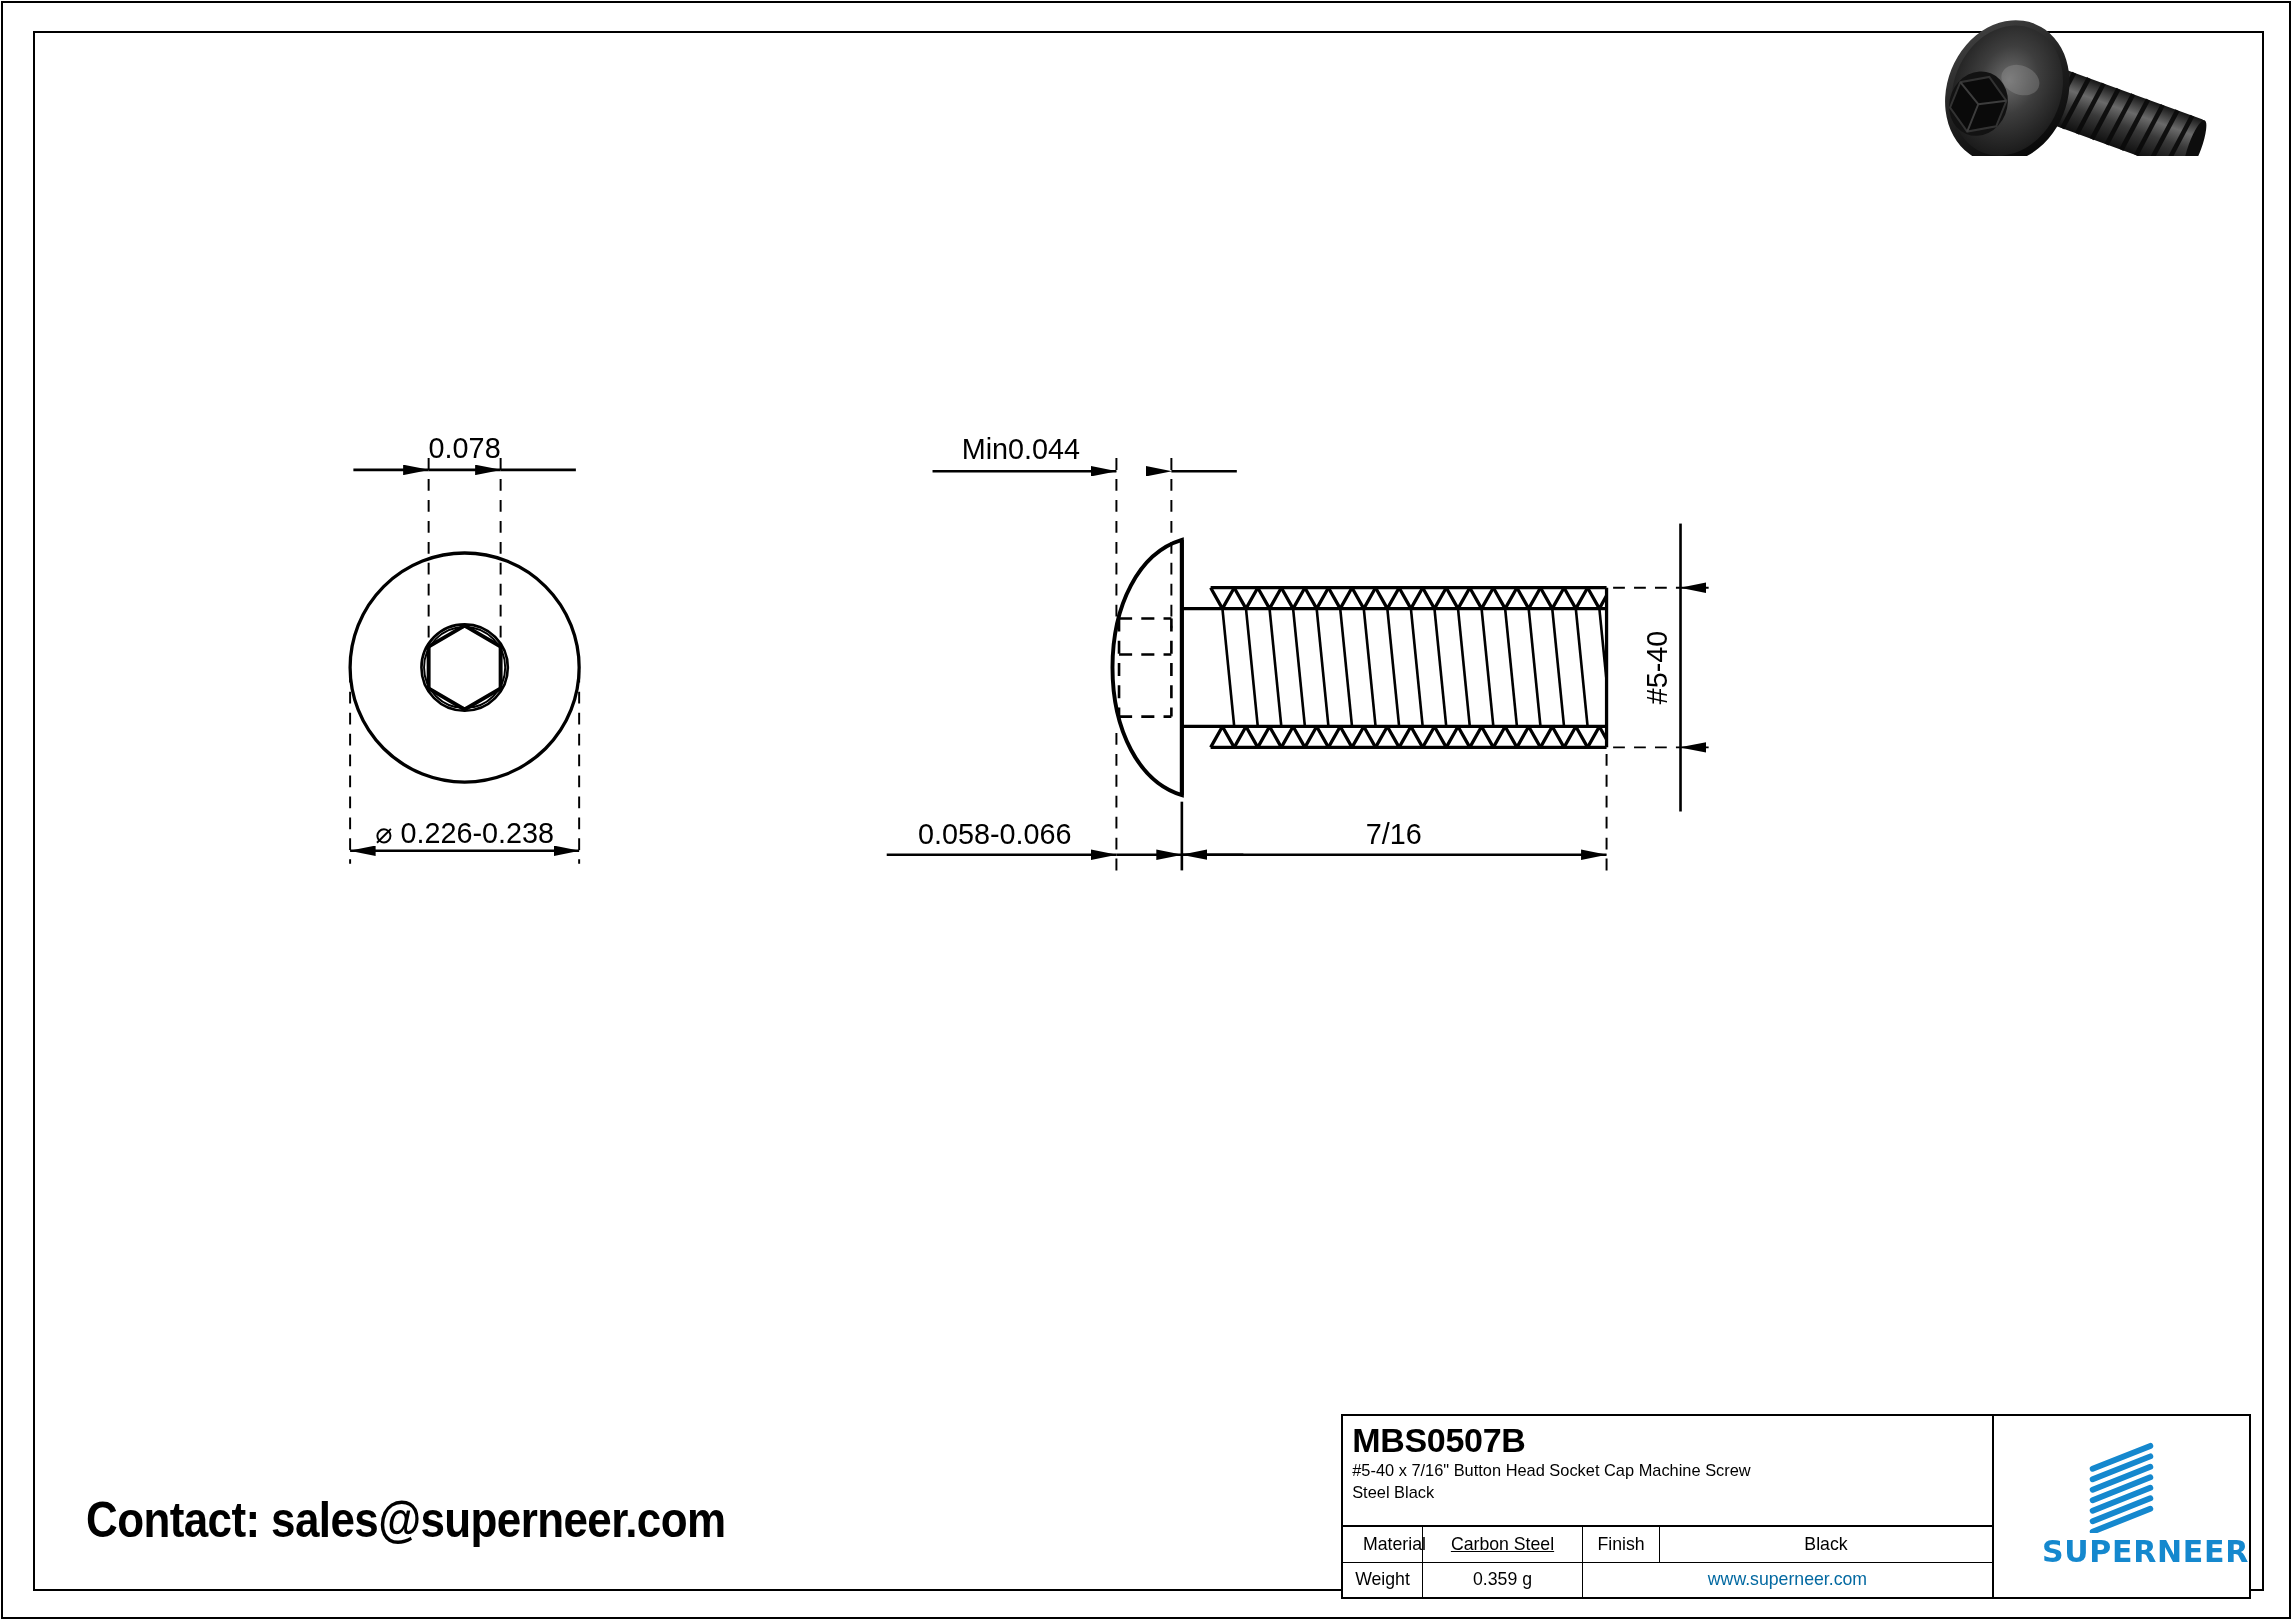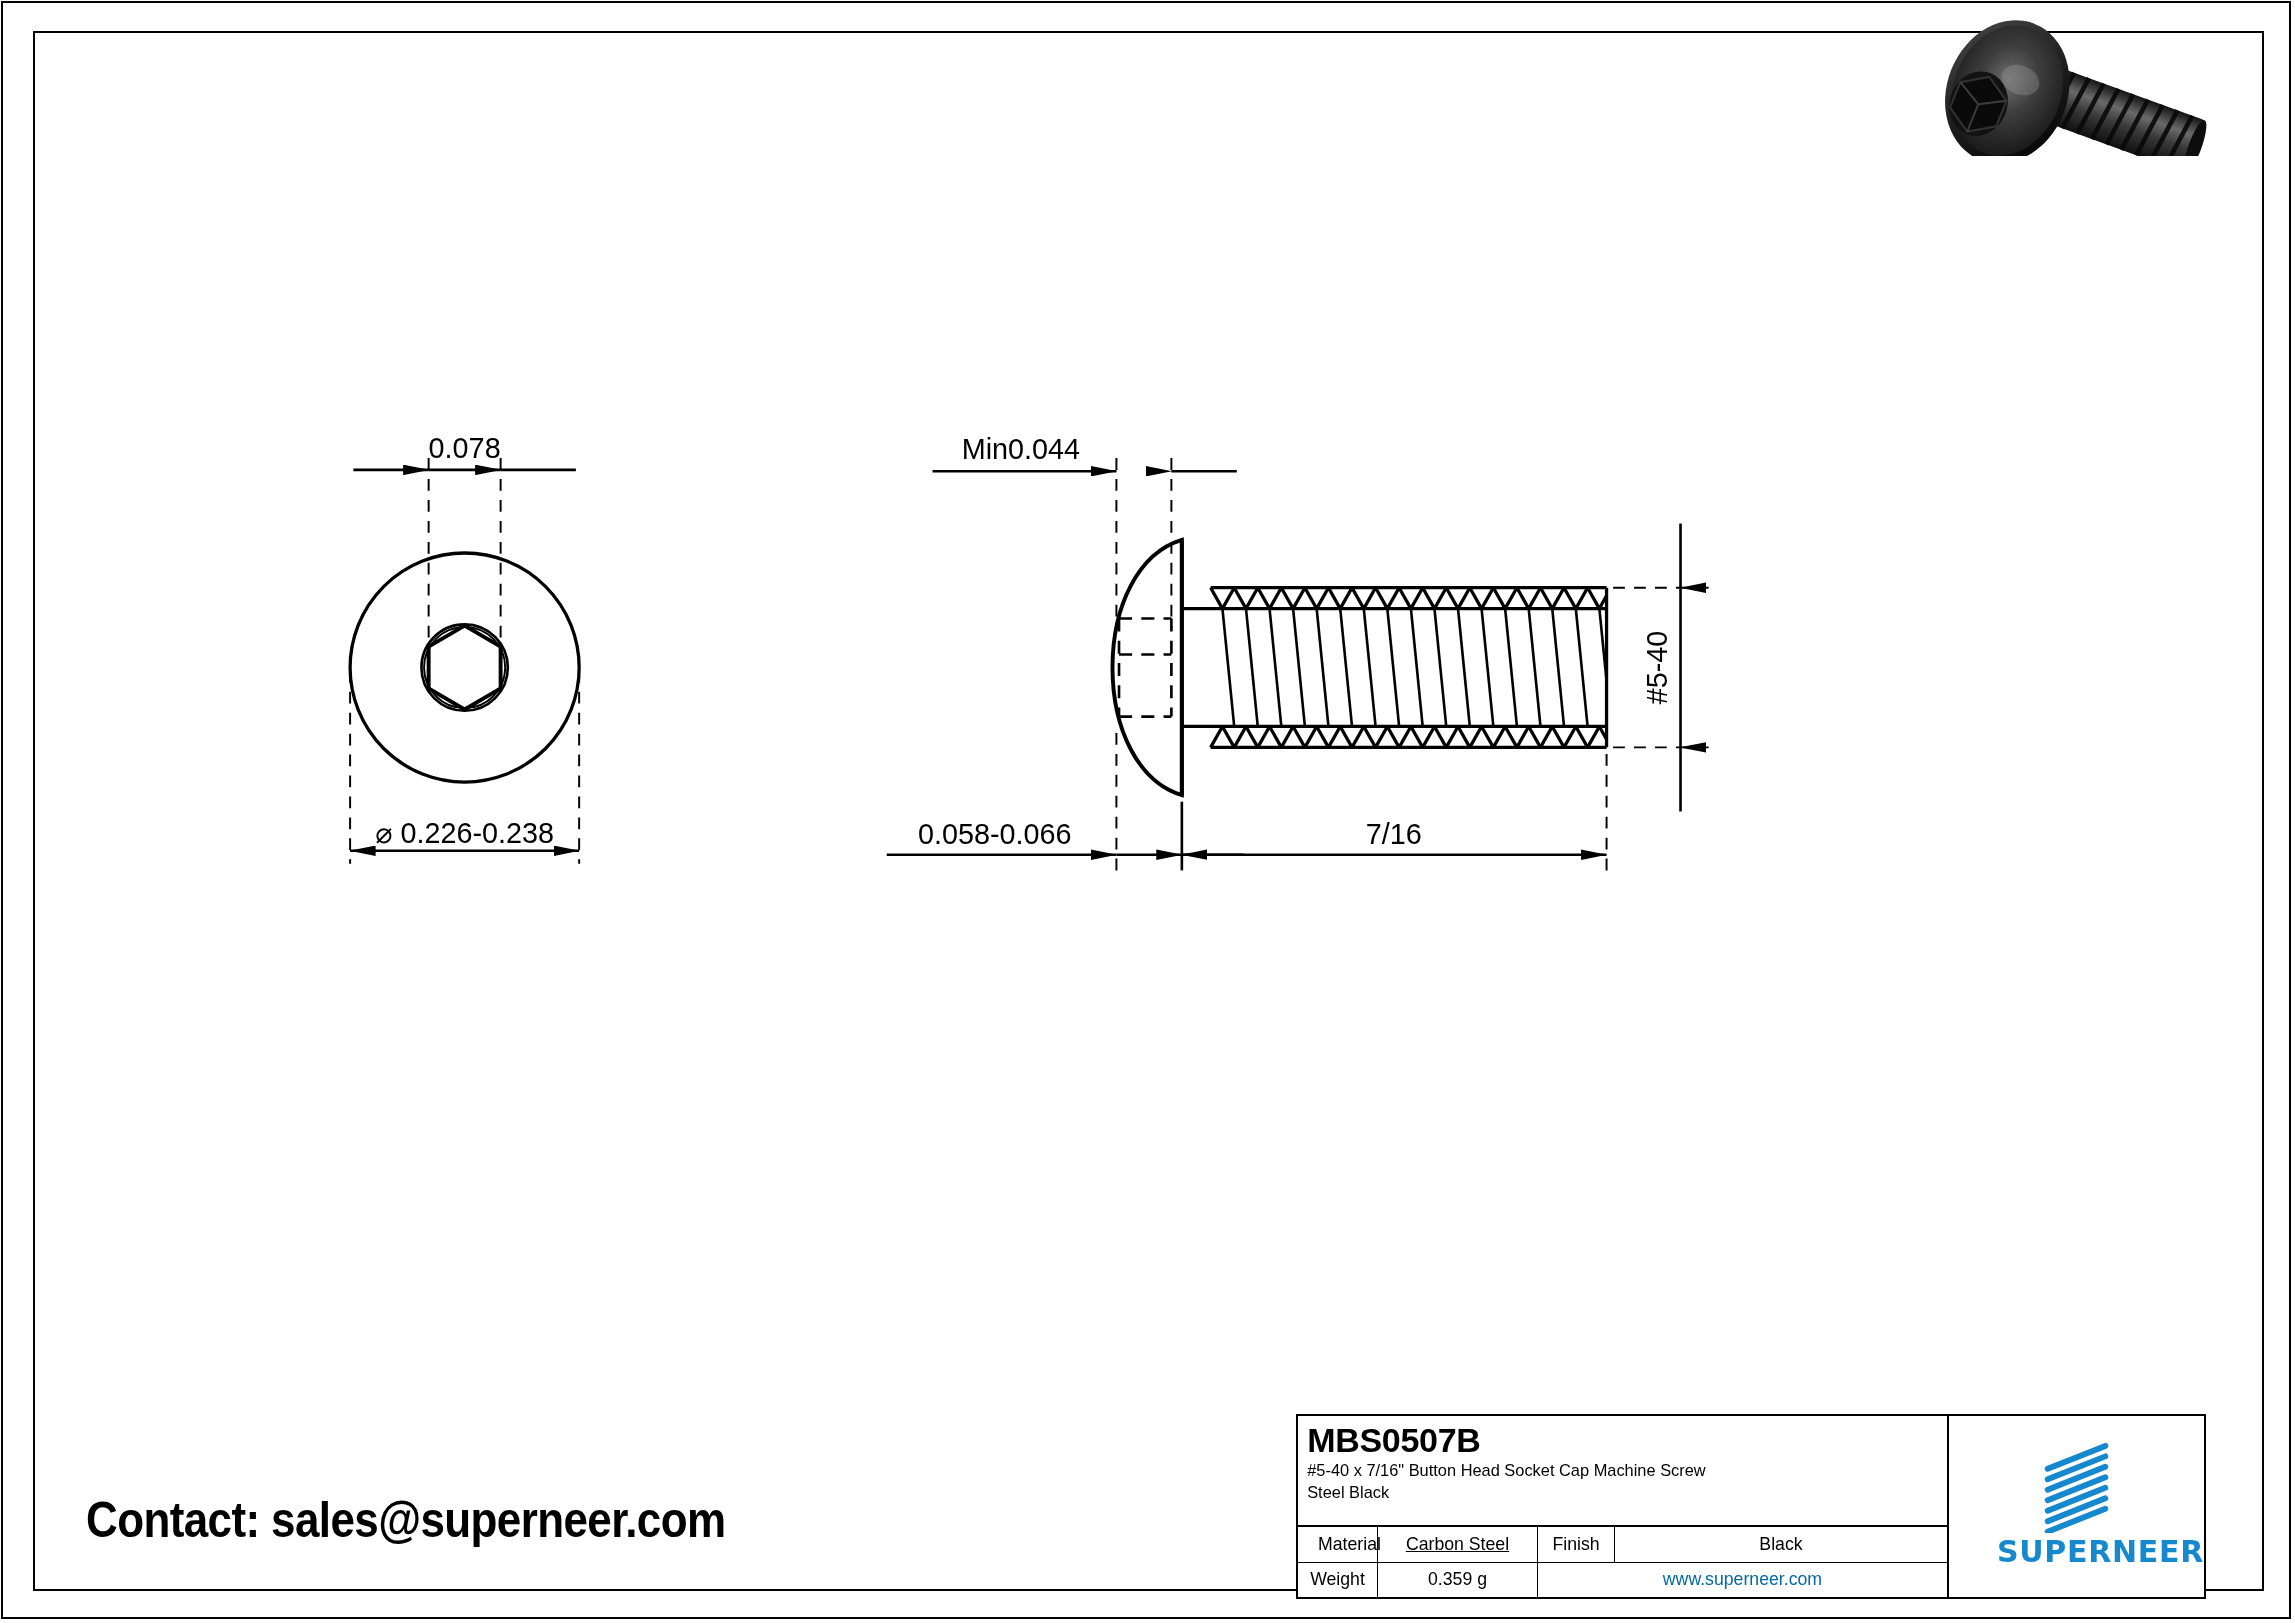--- a/index.html
+++ b/index.html
@@ -56,21 +56,21 @@
     letter-spacing: -0.7px;
     color: #000;
     white-space: nowrap;
     transform: scaleX(0.88);
     transform-origin: left center;
   }
 
   
   #title-block {
     position: absolute;
-    left: 1296px;
+    left: 1341px;
     top: 1414px;
     width: 910px;
     height: 185px;
     border: 2px solid #000;
     box-sizing: border-box;
     display: flex;
     background: #fff;
   }
   .tb-left {
     width: 673px;

